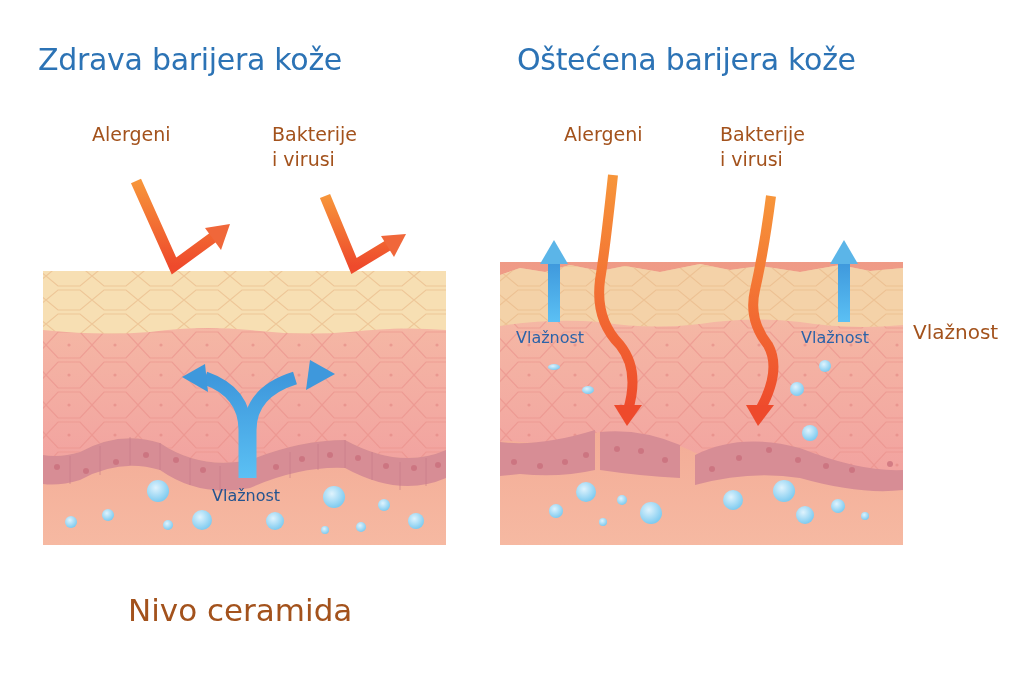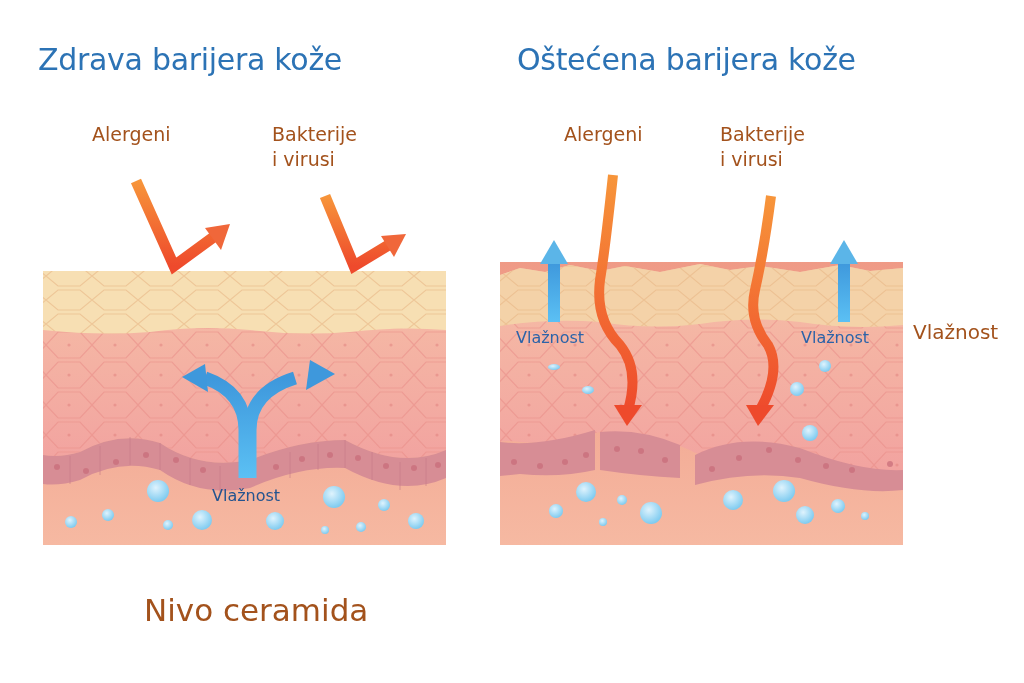--- a/index.html
+++ b/index.html
@@ -198,13 +198,13 @@
     <path d="M771 196 Q764 250 755 290 Q748 320 768 345 Q782 370 760 410" stroke="url(#orangeGrad)" stroke-width="10" fill="none"></path>
     <polygon points="746,405 774,405 758,426" fill="#ee4a2c"></polygon>
   </g>
 </svg>
 
 <div class="blue-label" style="left:212px;top:486px;">Vlažnost</div>
 <div class="blue-label" style="left:516px;top:328px;color:#2c63a8;">Vlažnost</div>
 <div class="blue-label" style="left:801px;top:328px;color:#2c63a8;">Vlažnost</div>
 
 <div class="label" style="left:913px;top:320px;font-size:20px;">Vlažnost</div>
-<div class="big-label" style="left:144px;top:592px;">Nivo ceramida</div>
+<div class="big-label" style="left:128px;top:592px;">Nivo ceramida</div>
 
 </body></html>

